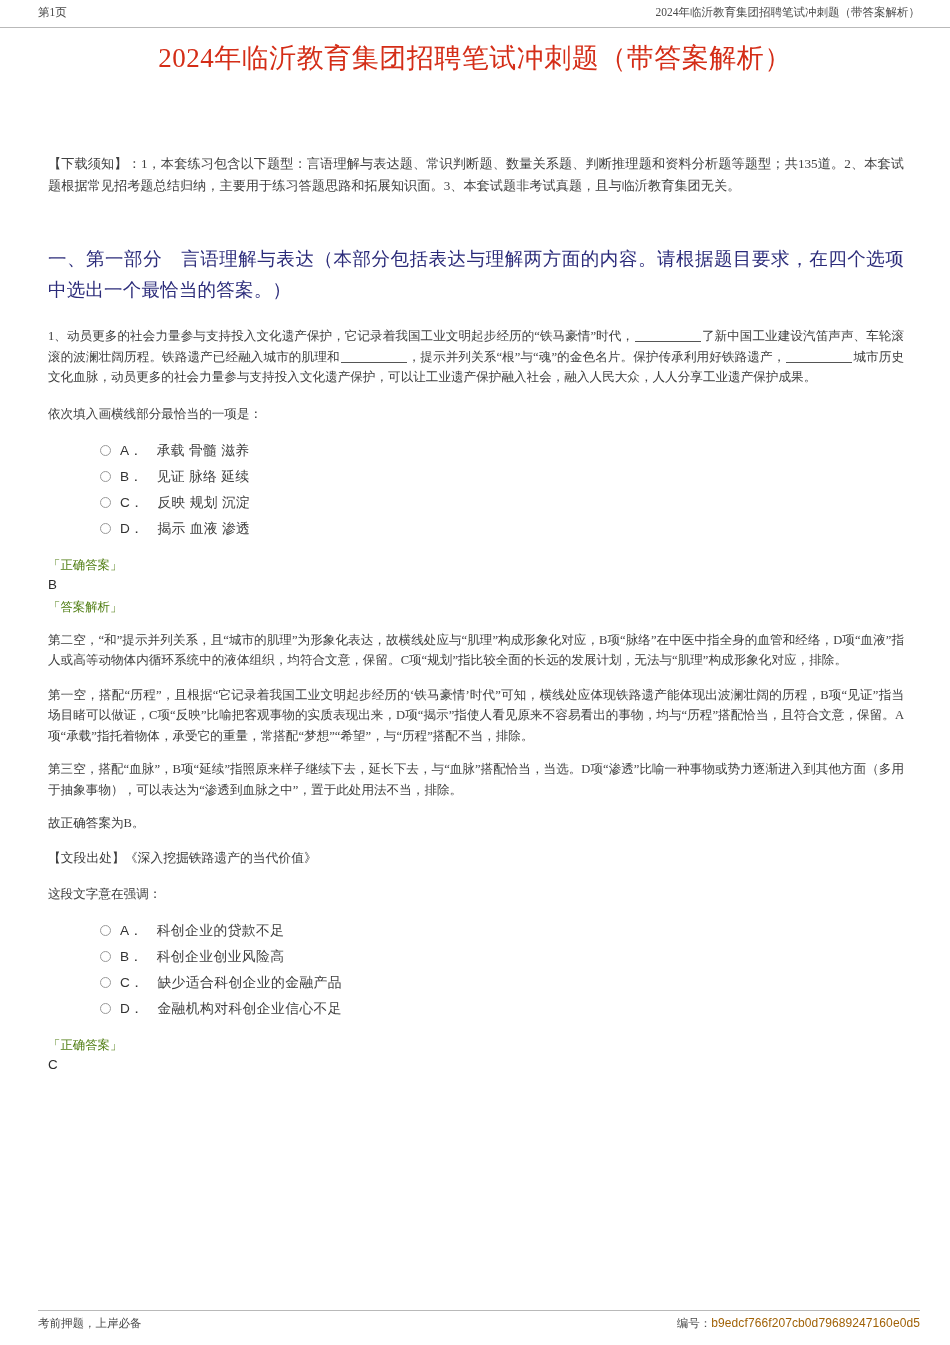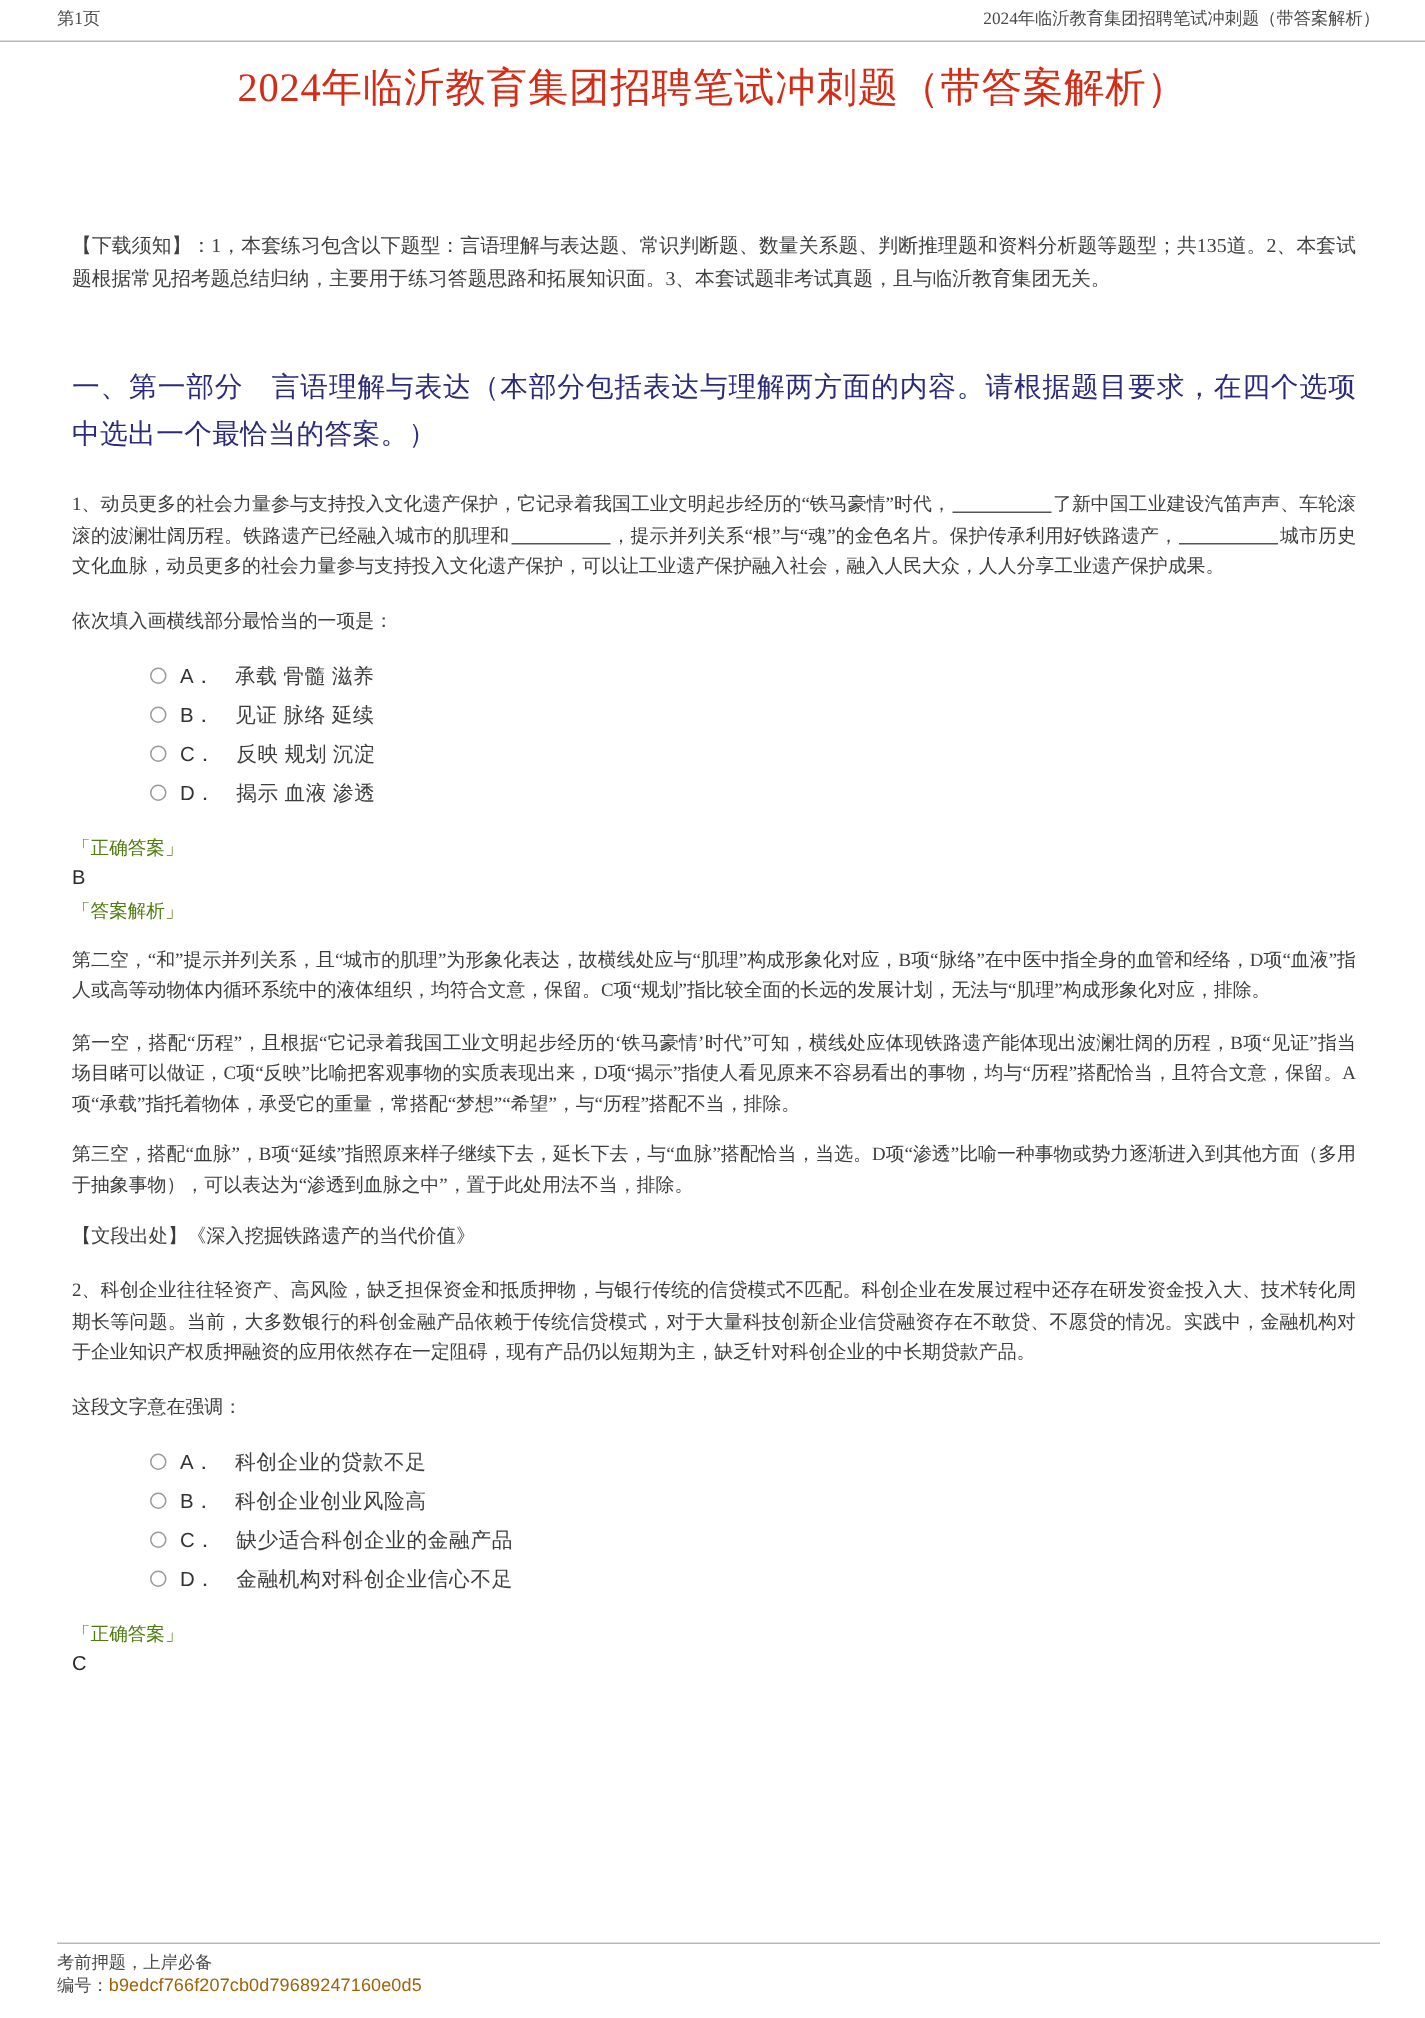--- a/index.html
+++ b/index.html
@@ -187,21 +187,20 @@
     left: 38px;
     right: 30px;
     bottom: 14px;
     border-top: 1px solid #b9b9b9;
     padding-top: 5px;
     display: flex;
     align-items: baseline;
     justify-content: space-between;
     font-size: 11.5px;
     color: #4a4a4a;
-    flex-direction: column;
   }
   .footer-code {
     font-size: 11.5px;
     white-space: nowrap;
   }
   .footer-code .code-val {
     font-family: "Liberation Sans", sans-serif;
     font-size: 12px;
     color: #a16207;
     letter-spacing: 0.1px;
@@ -254,25 +253,25 @@
         </li>
       </ul>
 
       <p class="ans-label">「正确答案」</p>
       <p class="ans-value">B</p>
       <p class="ans-label">「答案解析」</p>
 
       <p class="explain tight">第二空，“和”提示并列关系，且“城市的肌理”为形象化表达，故横线处应与“肌理”构成形象化对应，B项“脉络”在中医中指全身的血管和经络，D项“血液”指人或高等动物体内循环系统中的液体组织，均符合文意，保留。C项“规划”指比较全面的长远的发展计划，无法与“肌理”构成形象化对应，排除。</p>
       <p class="explain">第一空，搭配“历程”，且根据“它记录着我国工业文明起步经历的‘铁马豪情’时代”可知，横线处应体现铁路遗产能体现出波澜壮阔的历程，B项“见证”指当场目睹可以做证，C项“反映”比喻把客观事物的实质表现出来，D项“揭示”指使人看见原来不容易看出的事物，均与“历程”搭配恰当，且符合文意，保留。A项“承载”指托着物体，承受它的重量，常搭配“梦想”“希望”，与“历程”搭配不当，排除。</p>
       <p class="explain tight">第三空，搭配“血脉”，B项“延续”指照原来样子继续下去，延长下去，与“血脉”搭配恰当，当选。D项“渗透”比喻一种事物或势力逐渐进入到其他方面（多用于抽象事物），可以表达为“渗透到血脉之中”，置于此处用法不当，排除。</p>
+      <p class="explain tight">故正确答案为B。</p>
       <p class="source">【文段出处】《深入挖掘铁路遗产的当代价值》</p>
     </div>
 
     <div class="q-block">
-      <p class="q-stem"><span>2、</span><span>科创企业往往轻资产、高风险，缺乏担保资金和抵质押物，与银行传统的信贷模式不匹配。科创企业在发展过程中还存在研发资金投入大、技术转化周期长等问题。当前，大多数银行的科创金融产品依赖于传统信贷模式，对于大量科技创新企业信贷融资存在不敢贷、不愿贷的情况。实践中，金融机构对于企业知识产权质押融资的应用依然存在一定阻碍，现有产品仍以短期为主，缺乏针对科创企业的中长期贷款产品。</span></p>
 
       <p class="q-prompt">这段文字意在强调：</p>
 
       <ul class="options">
         <li class="option-row">
           <span class="radio"></span>
           <span class="opt-letter">A．</span>
           <span class="opt-text">科创企业的贷款不足</span>
         </li>
         <li class="option-row">

